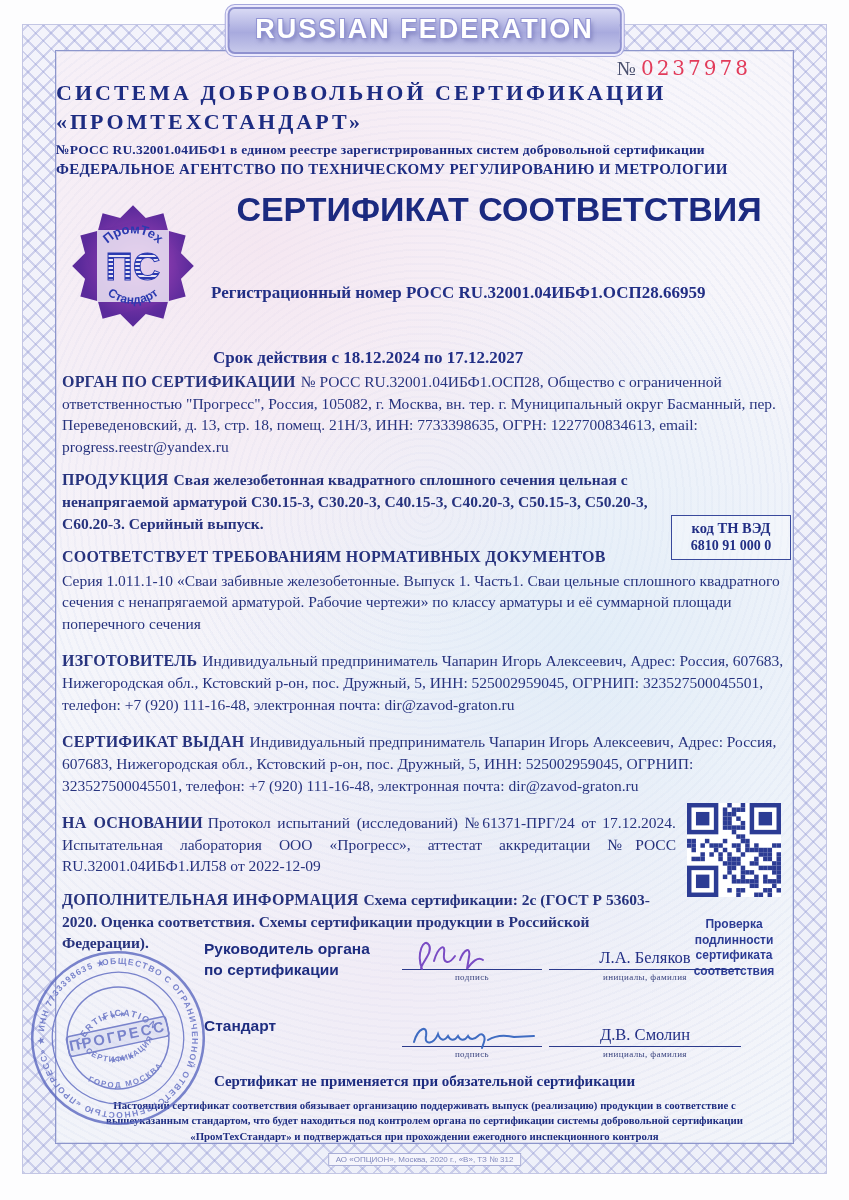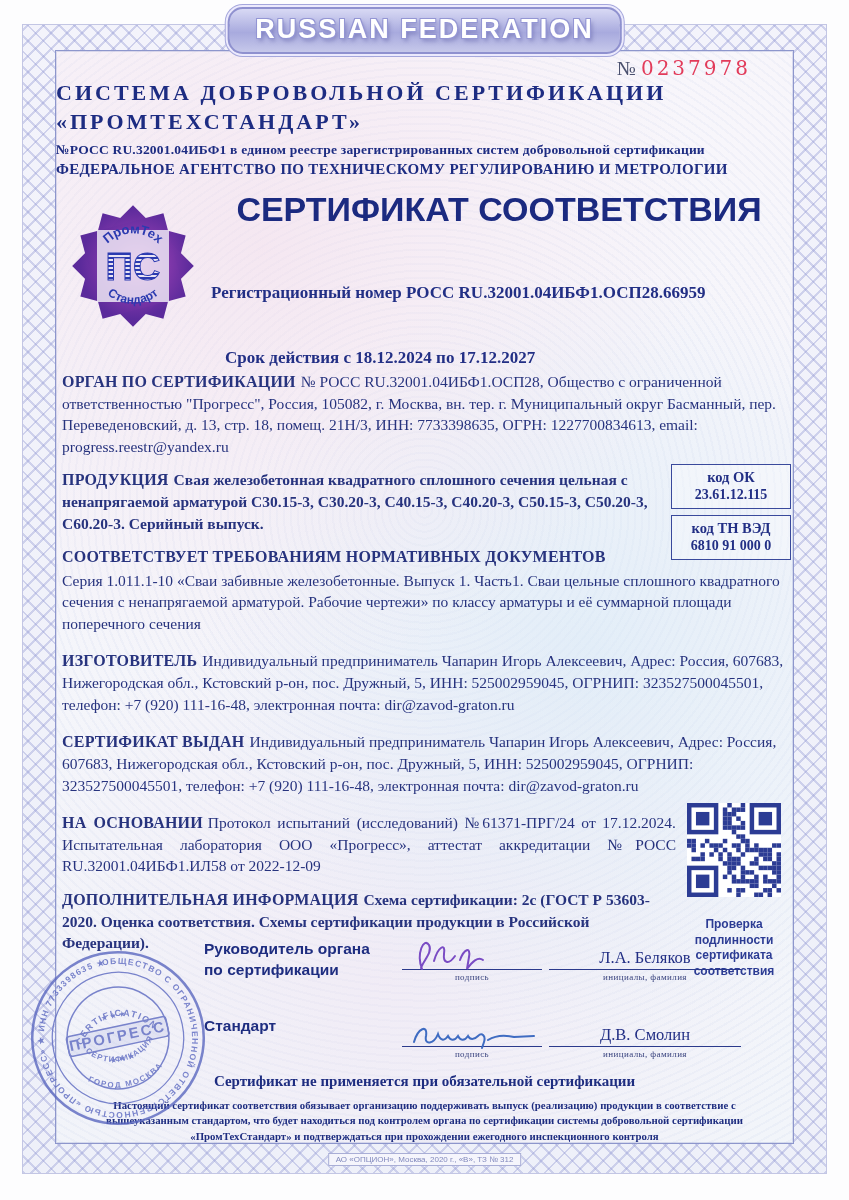--- a/index.html
+++ b/index.html
@@ -27,21 +27,21 @@
       radial-gradient(circle at 72% 55%, rgba(214,232,246,.6), transparent 48%),
       radial-gradient(circle at 45% 85%, rgba(238,224,240,.45), transparent 40%),
       repeating-radial-gradient(circle at 50% 42%, rgba(176,190,226,.10) 0 2px, transparent 2px 7px),
       linear-gradient(#f8f6fb,#f2f5fa);
   }
   
   .banner{
     position:absolute;top:7px;left:50%;transform:translateX(-50%);
     z-index:6;padding:5px 26px 7px;
     background:linear-gradient(180deg,#d8d9f4 0%,#a8aade 55%,#c6c8ea 100%);
-    border:2px solid #8f91cf;border-radius:15px;
+    border:2px solid #8f91cf;border-radius:7px;
     box-shadow:0 0 0 2px #eceafd, 0 0 0 3px #a5a7dc;
     font-family:"Liberation Sans",sans-serif;font-weight:bold;
     font-size:27px;letter-spacing:2px;color:#ffffff;white-space:nowrap;
     text-shadow:1px 1px 0 #9496d4,-1px -1px 0 #9496d4,1px -1px 0 #9496d4,-1px 1px 0 #9496d4,2px 3px 4px rgba(90,90,160,.55);
   }
   
   .cert-no{position:absolute;top:5px;right:42px;font-size:20px;}
   .cert-no .no-sign{color:#4a506e;}
   .cert-no .no-digits{color:#e23b5a;letter-spacing:3px;font-family:"DejaVu Serif",serif;}
   
@@ -51,21 +51,21 @@
   .sys3{font-weight:bold;font-size:13.5px;margin-top:7px;letter-spacing:.2px;}
   .sys4{font-weight:bold;font-size:15px;margin-top:3px;letter-spacing:.3px;}
   
   .logo{position:absolute;left:14px;top:152px;width:126px;height:126px;}
   
   .main-title{
     position:absolute;left:150px;top:139px;width:586px;text-align:center;
     font-family:"Liberation Sans",sans-serif;font-weight:bold;font-size:34px;color:#1b2a80;
   }
   .reg-line{position:absolute;left:155px;top:232px;font-weight:bold;font-size:17px;color:#222f85;}
-  .validity{position:absolute;left:169px;top:297px;font-weight:bold;font-size:17px;color:#222f85;}
+  .validity{position:absolute;left:157px;top:297px;font-weight:bold;font-size:17px;color:#222f85;}
   
   .body-flow{position:absolute;left:6px;right:7px;top:320px;font-size:15.5px;line-height:1.38;color:#27337e;}
   .sec{margin:0 0 14px 0;}
   .sec .lbl{font-size:16px;margin-right:5px;letter-spacing:.2px;}
   .sec .lbl.block{display:block;margin:0 0 2px 0;}
   .sec.narrow{padding-right:120px;font-weight:bold;}
   .sec.justify{width:614px;text-align:justify;}
   .m12{margin-bottom:12px;} .m16{margin-bottom:16px;font-family:Liberation Serif, serif;}
   
   .code-box{
@@ -190,24 +190,20 @@
         <b class="lbl">СЕРТИФИКАТ ВЫДАН</b><span>Индивидуальный предприниматель Чапарин Игорь Алексеевич, Адрес: Россия, 607683, Нижегородская обл., Кстовский р-он, пос. Дружный, 5, ИНН: 525002959045, ОГРНИП: 323527500045501, телефон: +7 (920) 111-16-48, электронная почта: dir@zavod-graton.ru</span>
       </p>
       <p class="sec justify m12">
         <b class="lbl">НА ОСНОВАНИИ</b><span>Протокол испытаний (исследований) №61371-ПРГ/24 от 17.12.2024. Испытательная лаборатория ООО «Прогресс», аттестат аккредитации №РОСС RU.32001.04ИБФ1.ИЛ58 от 2022-12-09</span>
       </p>
       <p class="sec narrow">
         <b class="lbl">ДОПОЛНИТЕЛЬНАЯ ИНФОРМАЦИЯ</b><span>Схема сертификации: 2с (ГОСТ Р 53603-2020. Оценка соответствия. Схемы сертификации продукции в Российской Федерации).</span>
       </p>
     </div>
 
-    <div class="code-box box-ok">
-      <div class="cb-label">код  ОК</div>
-      <div class="cb-value">23.61.12.115</div>
-    </div>
     <div class="code-box box-tnved">
       <div class="cb-label">код ТН ВЭД</div>
       <div class="cb-value">6810 91 000 0</div>
     </div>
 
     <div class="qr-block">
       <svg width="94" height="94" viewBox="0 0 84 84">
         <rect width="84" height="84" fill="#ffffff"></rect>
         <g fill="#2c3c94" id="qr-finders">
           <rect x="0" y="0" width="28" height="28"></rect>

